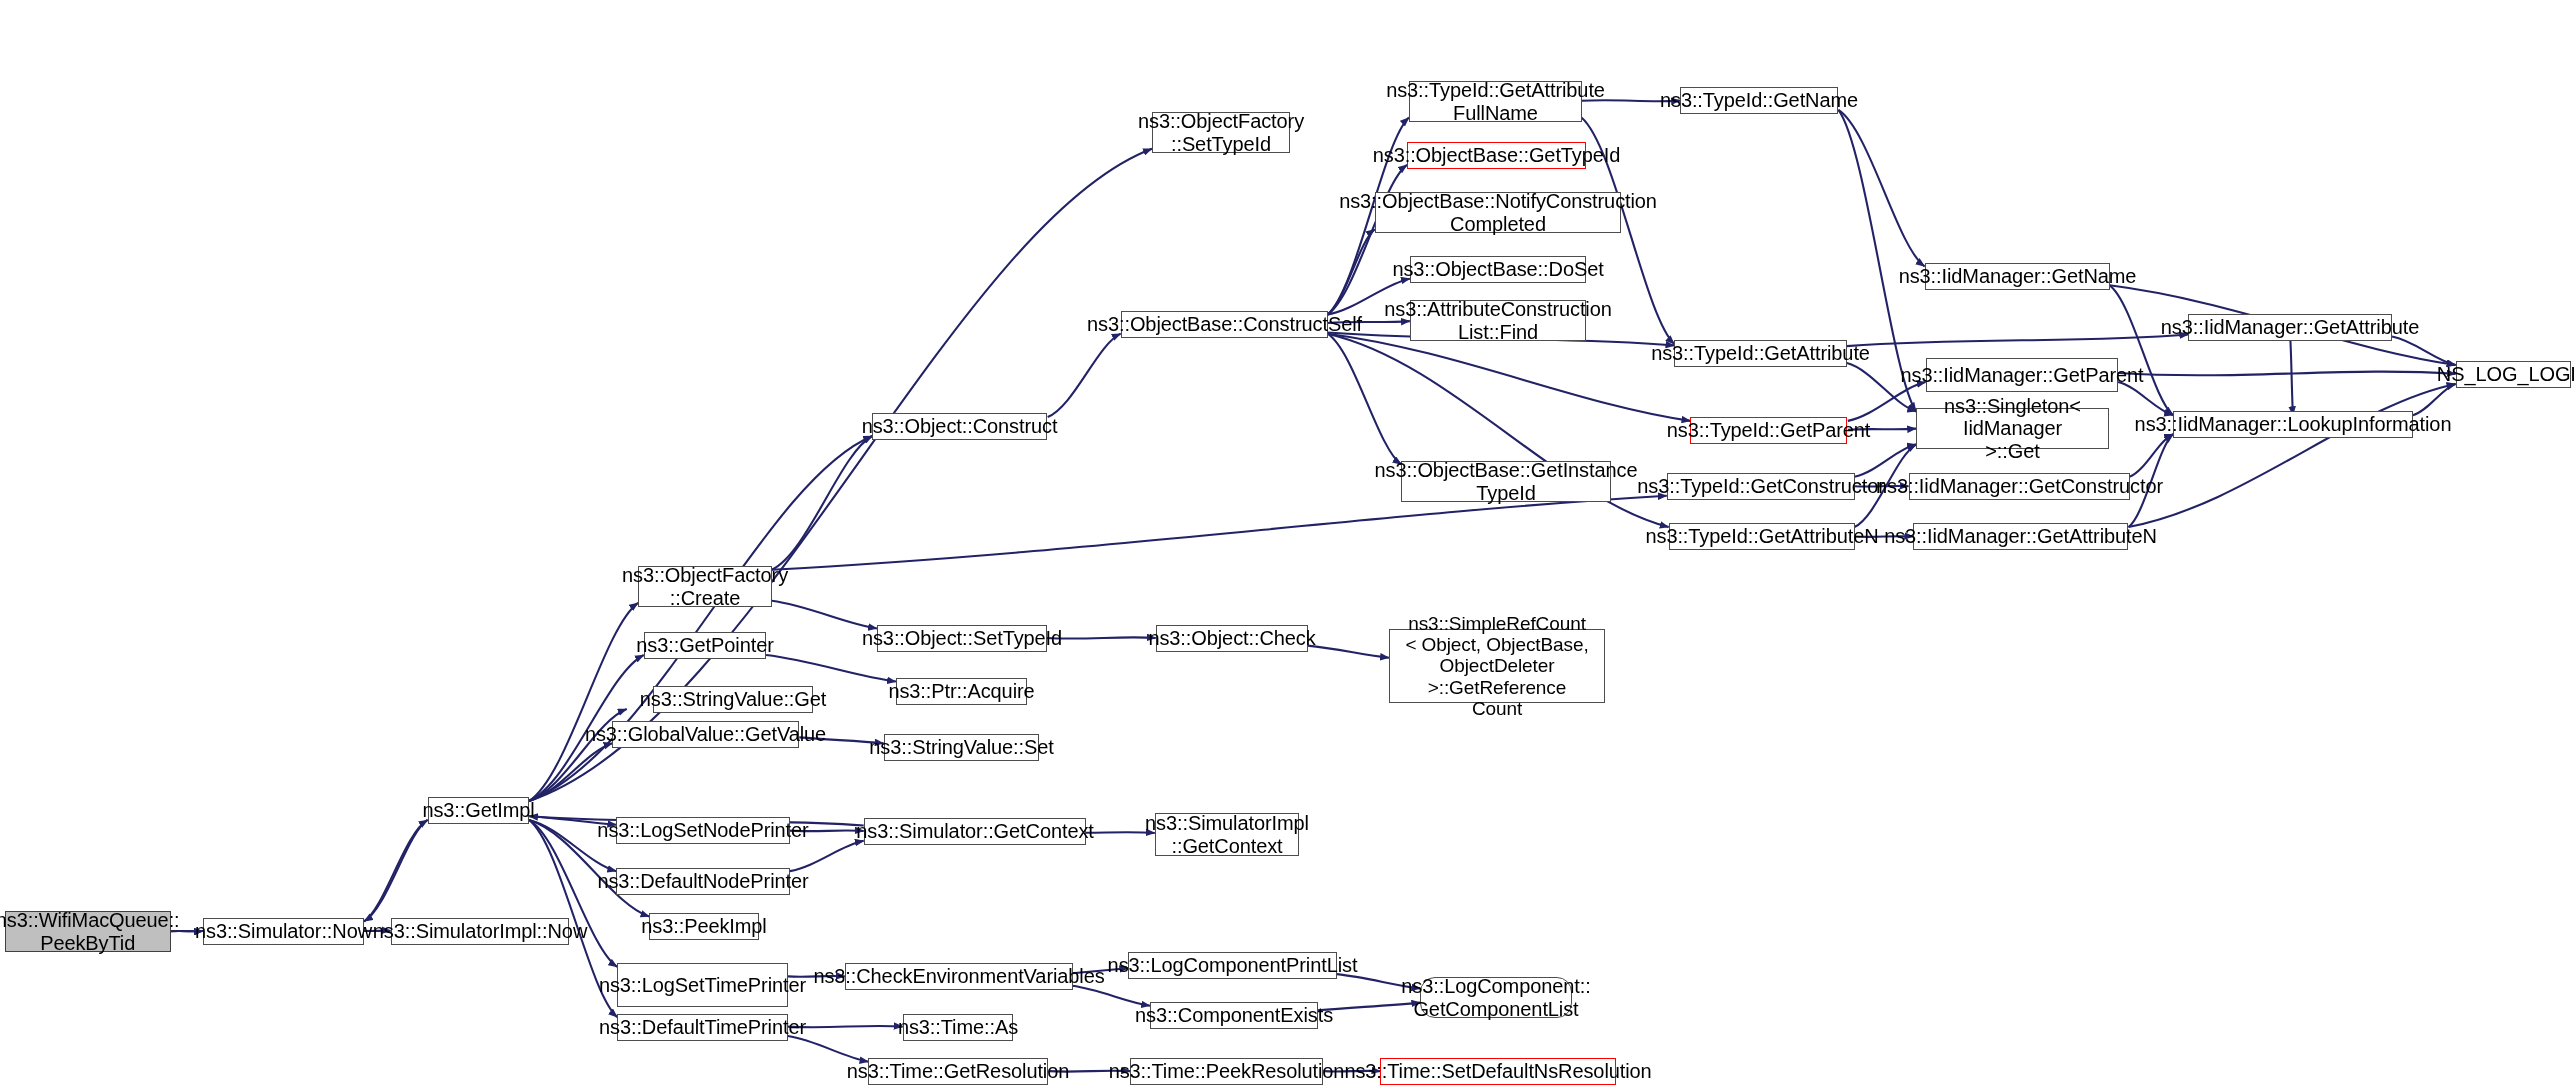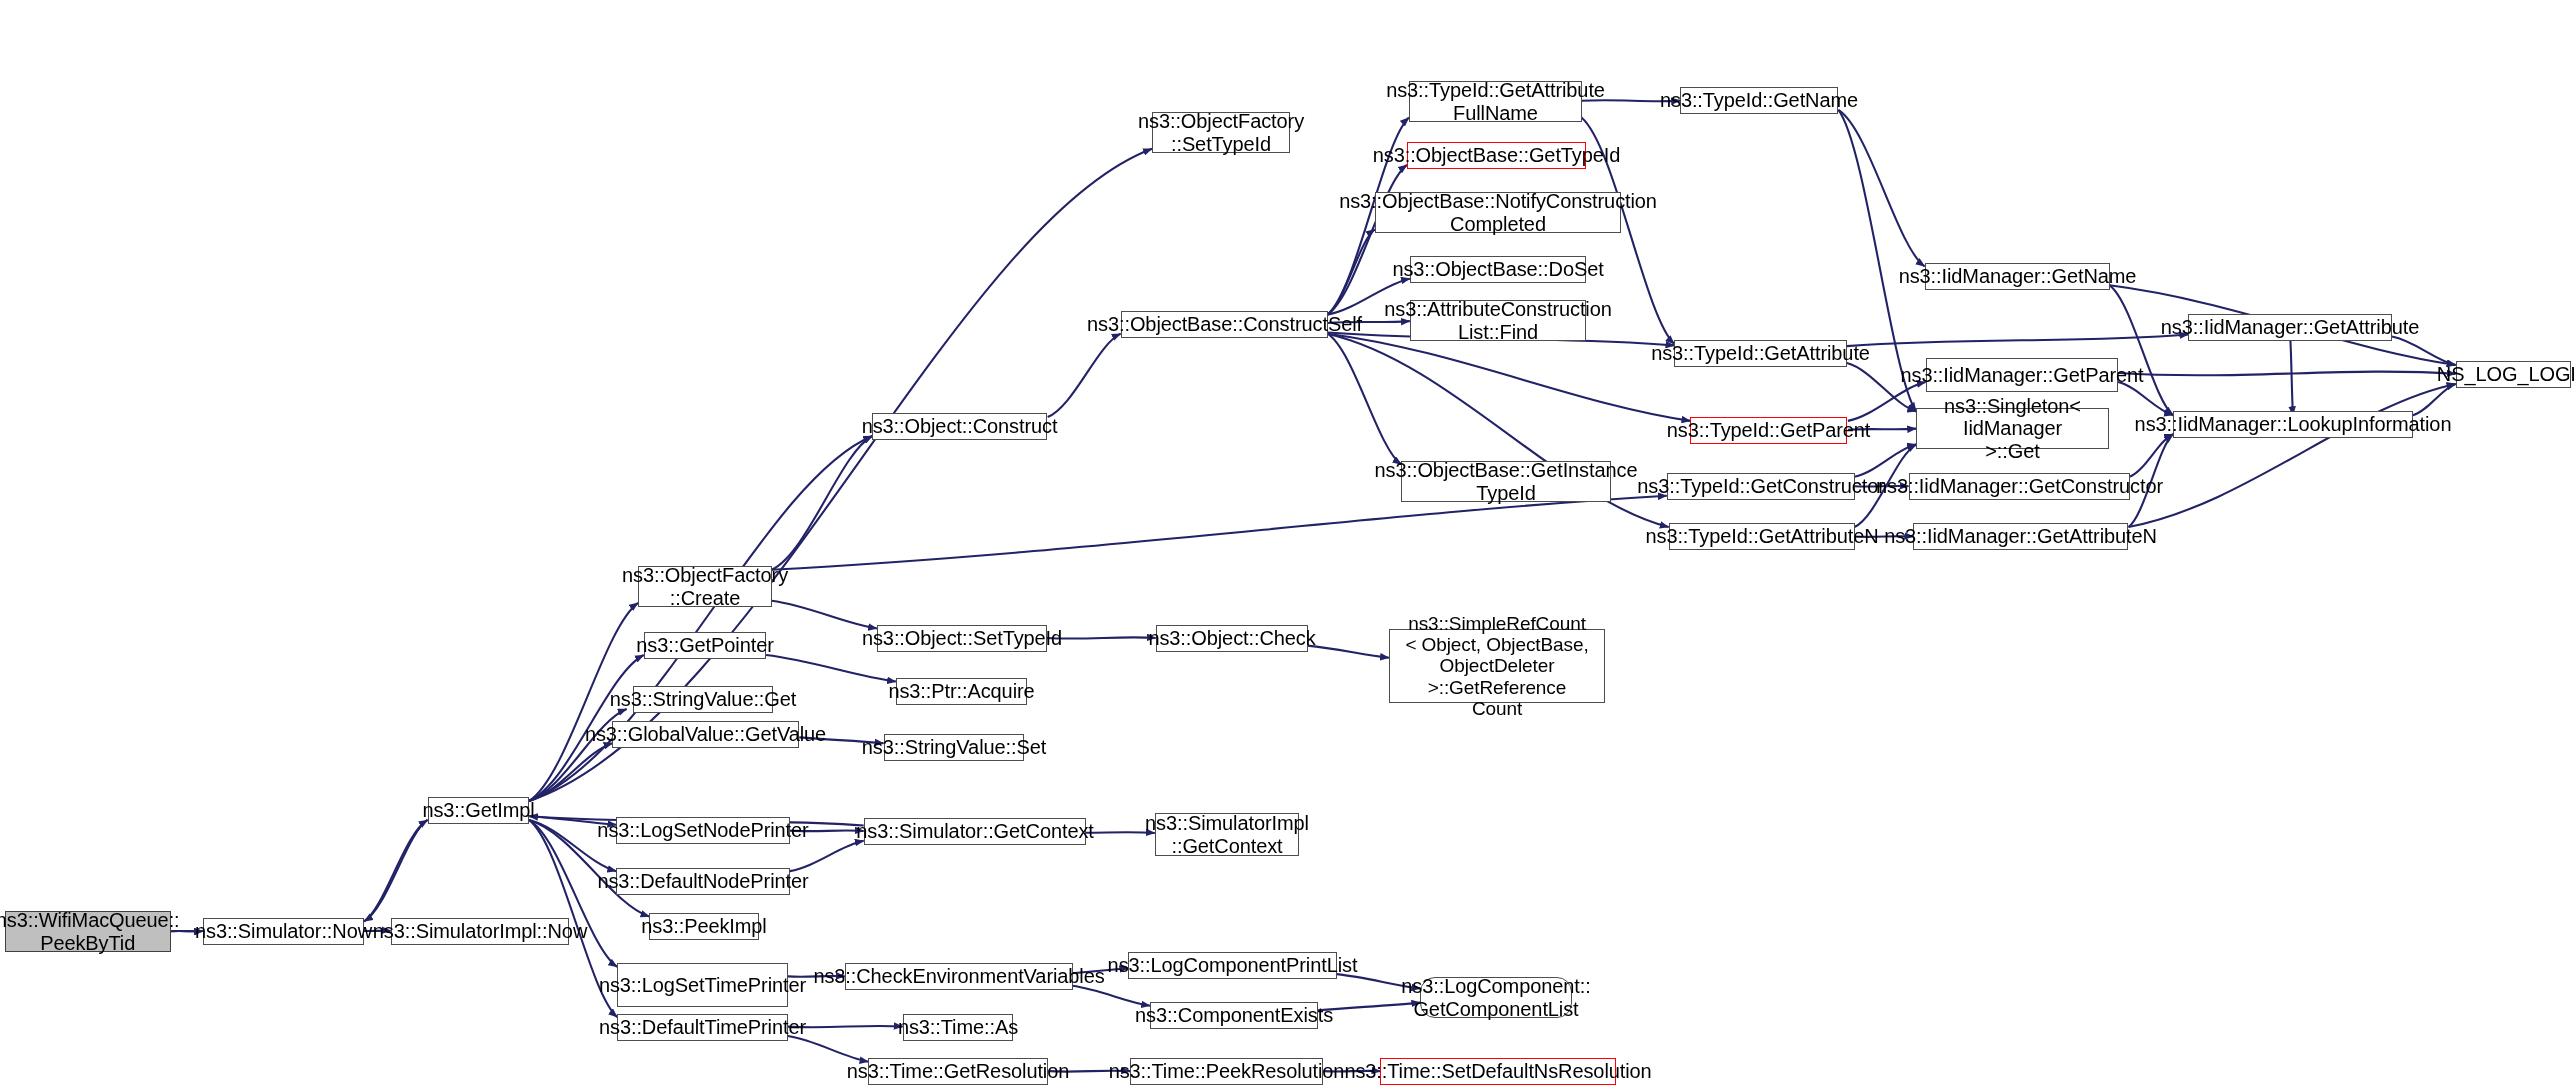--- a/index.html
+++ b/index.html
@@ -106,31 +106,31 @@
       </g>
   </svg>
 <div class="node root" style="left: 4.7px; top: 911px; width: 166px; height: 41px;">ns3::WifiMacQueue::
 PeekByTid</div>
     <div class="node" style="left: 203px; top: 918px; width: 161px; height: 26.5px;">ns3::Simulator::Now</div>
     <div class="node" style="left: 391px; top: 918px; width: 178px; height: 26.5px;">ns3::SimulatorImpl::Now</div>
     <div class="node" style="left: 428px; top: 797px; width: 101px; height: 26.5px;">ns3::GetImpl</div>
     <div class="node" style="left: 638px; top: 566px; width: 134px; height: 41px;">ns3::ObjectFactory
 ::Create</div>
     <div class="node" style="left: 644px; top: 632px; width: 122px; height: 26.5px;">ns3::GetPointer</div>
-    <div class="node" style="left: 633px; top: 686px; width: 140px; height: 26.5px;">ns3::StringValue::Get</div>
+    <div class="node" style="left: 653px; top: 686px; width: 160px; height: 26.5px;">ns3::StringValue::Get</div>
     <div class="node" style="left: 612px; top: 721px; width: 187px; height: 26.5px;">ns3::GlobalValue::GetValue</div>
     <div class="node" style="left: 616px; top: 817px; width: 174px; height: 26.5px;">ns3::LogSetNodePrinter</div>
     <div class="node" style="left: 616px; top: 868px; width: 174px; height: 26.5px;">ns3::DefaultNodePrinter</div>
     <div class="node" style="left: 649px; top: 913px; width: 110px; height: 26.5px;">ns3::PeekImpl</div>
     <div class="node" style="left: 617px; top: 963px; width: 171px; height: 44px;">ns3::LogSetTimePrinter</div>
     <div class="node" style="left: 617px; top: 1014px; width: 171px; height: 26.5px;">ns3::DefaultTimePrinter</div>
     <div class="node" style="left: 872px; top: 413px; width: 175px; height: 26.5px;">ns3::Object::Construct</div>
     <div class="node" style="left: 877px; top: 625px; width: 170px; height: 26.5px;">ns3::Object::SetTypeId</div>
     <div class="node" style="left: 896px; top: 678px; width: 131px; height: 26.5px;">ns3::Ptr::Acquire</div>
-    <div class="node" style="left: 884px; top: 734px; width: 140px; height: 26.5px;">ns3::StringValue::Set</div>
+    <div class="node" style="left: 884px; top: 734px; width: 155px; height: 26.5px;">ns3::StringValue::Set</div>
     <div class="node" style="left: 864px; top: 818px; width: 222px; height: 26.5px;">ns3::Simulator::GetContext</div>
     <div class="node" style="left: 845px; top: 963px; width: 228px; height: 26.5px;">ns3::CheckEnvironmentVariables</div>
     <div class="node" style="left: 903px; top: 1014px; width: 110px; height: 26.5px;">ns3::Time::As</div>
     <div class="node" style="left: 868px; top: 1058px; width: 180px; height: 26.5px;">ns3::Time::GetResolution</div>
     <div class="node" style="left: 1121px; top: 311px; width: 207px; height: 26.5px;">ns3::ObjectBase::ConstructSelf</div>
     <div class="node" style="left: 1152px; top: 112px; width: 138px; height: 41px;">ns3::ObjectFactory
 ::SetTypeId</div>
     <div class="node" style="left: 1401px; top: 461px; width: 210px; height: 41px;">ns3::ObjectBase::GetInstance
 TypeId</div>
     <div class="node" style="left: 1156px; top: 625px; width: 152px; height: 26.5px;">ns3::Object::Check</div>

